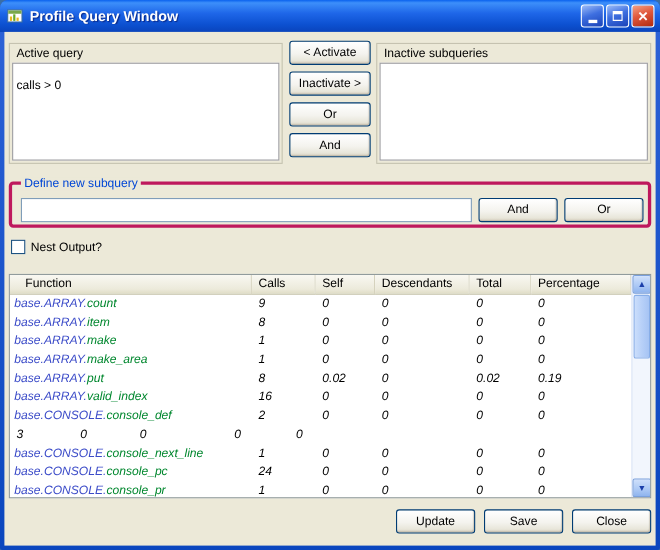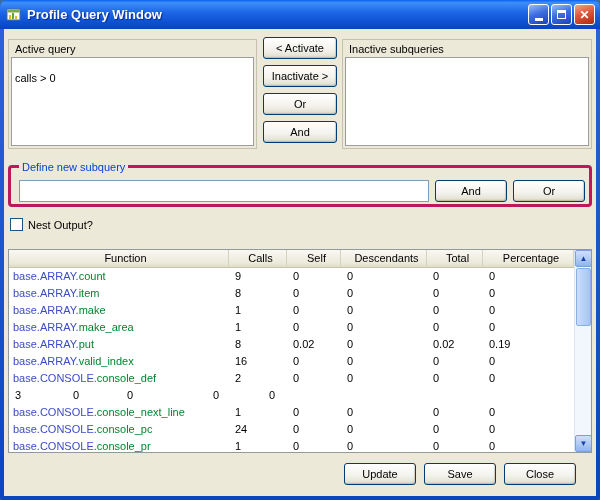--- a/index.html
+++ b/index.html
@@ -62,28 +62,28 @@
   }
   .grp-and{position:absolute;left:424px;top:12px;width:72px;}
   .grp-or{position:absolute;left:502px;top:12px;width:72px;}
 
   
   .check-row{position:absolute;left:6px;top:189px;display:flex;align-items:center;}
   .checkbox{width:13px;height:13px;background:#fff;border:1px solid #1D5281;margin-right:5px;}
 
   
   .table{position:absolute;left:4px;top:220px;width:584px;height:204px;background:#fff;border:1px solid #919B9C;overflow:hidden;}
-  .thead{display:flex;height:18px;text-align:center;}
+  .thead{display:flex;height:18px;}
   .th{
     background:linear-gradient(180deg,#F9F8F2 0%,#ECEADB 75%,#E0DDC6 100%);
     border-right:1px solid #D5D2BD;border-bottom:1px solid #C7C5AD;
     padding:2px 0 0 6px;white-space:nowrap;overflow:hidden;flex:0 0 auto;
   }
   .th.c0{padding-left:14px;}
-  .tbody{position:absolute;left:0;right:17px;top:18px;bottom:0;overflow:hidden;}
+  .tbody{position:absolute;left:0;right:17px;top:18px;bottom:0;overflow:hidden;font-style:italic;}
   .tr{display:flex;height:17px;}
   .td{padding:2px 0 0 6px;white-space:nowrap;overflow:hidden;flex:0 0 auto;}
   .td.fn{padding-left:4px;}
   .c0{width:220px;} .c1{width:58px;} .c2{width:54px;} .c3{width:86px;} .c4{width:56px;} .c5{width:91px;}
 
   
   .sb{position:absolute;right:0;top:0;bottom:0;width:17px;background:#F2F6FD;border-left:1px solid #DCE5F5;}
   .sb-btn{
     position:absolute;left:0;width:17px;height:17px;
     background:linear-gradient(180deg,#CFE0FB,#AECAF5 55%,#8FB4EE);
@@ -92,21 +92,21 @@
     font-size:8px;color:#1C3FAA;
   }
   .sb-up{top:0;} .sb-down{bottom:0;}
   .sb-thumb{
     position:absolute;left:1px;width:15px;top:18px;height:58px;
     background:linear-gradient(90deg,#CBDEFB,#B7D0F8 50%,#A6C4F4);
     border:1px solid #88AEE8;border-radius:2px;
   }
 
   
-  .footer{position:absolute;left:0;right:20px;bottom:11px;display:flex;justify-content:flex-end;gap:8px;}
+  .footer{position:absolute;left:0;right:4px;bottom:11px;display:flex;justify-content:flex-end;gap:8px;}
   .footer .btn{width:72px;}
 </style>
 </head>
 <body>
 
 <div class="window">
 
   <div class="titlebar">
     <svg class="app-icon" viewBox="0 0 16 16">
       <rect x="1" y="2" width="13" height="11" fill="#FFFFFF" stroke="#3A6EA5"></rect>

